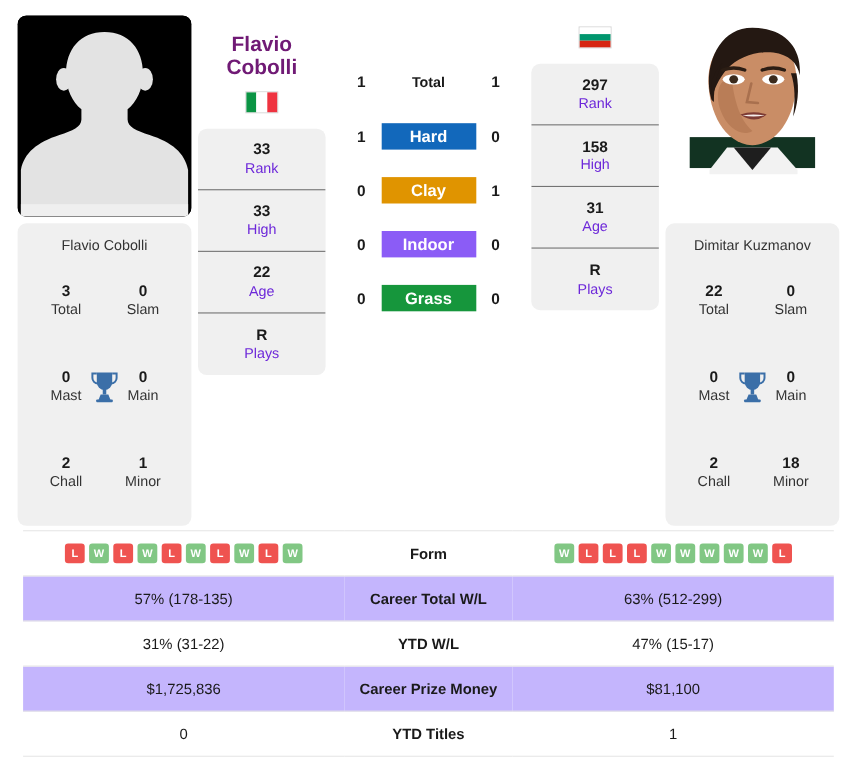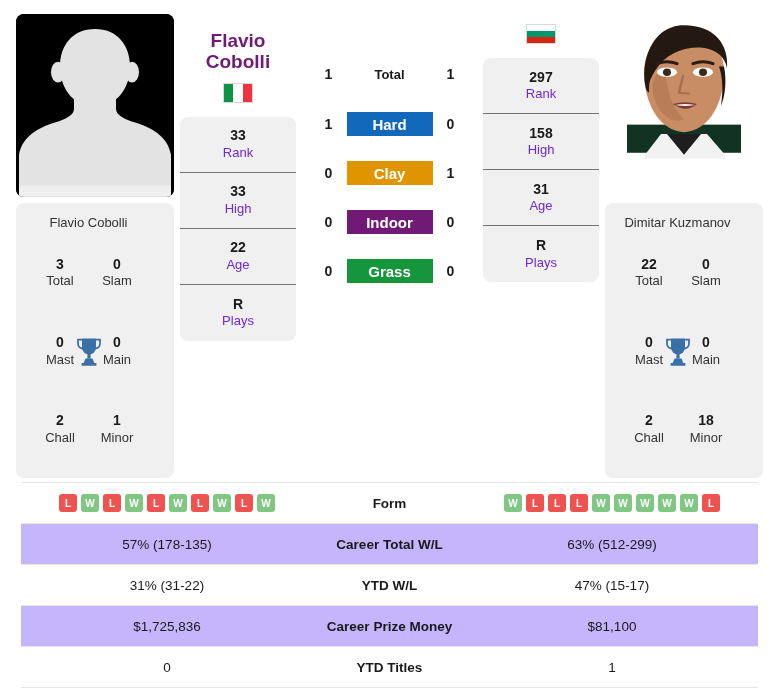--- a/index.html
+++ b/index.html
@@ -40,21 +40,21 @@
   .silhouette {
     position: absolute; left: 0; top: 0; width: 100%; height: 100%;
   }
   .headshot { position: absolute; left: 0; top: 0; width: 100%; height: 100%; }
 
   .titles-card {
     margin-top: 6px;
     width: 158px; height: 292px;
     background: #f0f0f0;
     border-radius: 8px;
-    padding: 12px 21px 10px 8px;
+    padding: 12px 8px 10px 8px;
     display: flex; flex-direction: column;
   }
   .titles-name {
     text-align: center;
     font-size: 13px;
     color: #333;
     margin-bottom: 4px;
     white-space: nowrap;
   }
   .titles-grid {
@@ -278,21 +278,21 @@
         <div class="surf-badge" style="background: rgb(18, 104, 187);">Hard</div>
         <div class="h2h-num">0</div>
       </div>
       <div class="h2h-row">
         <div class="h2h-num">0</div>
         <div class="surf-badge" style="background: rgb(224, 148, 0);">Clay</div>
         <div class="h2h-num">1</div>
       </div>
       <div class="h2h-row">
         <div class="h2h-num">0</div>
-        <div class="surf-badge" style="background: #701a75;">Indoor</div>
+        <div class="surf-badge" style="background: #8b5cf6;">Indoor</div>
         <div class="h2h-num">0</div>
       </div>
       <div class="h2h-row">
         <div class="h2h-num">0</div>
         <div class="surf-badge" style="background: rgb(22, 150, 60);">Grass</div>
         <div class="h2h-num">0</div>
       </div>
     </div>
 
     <div class="player-mid">

